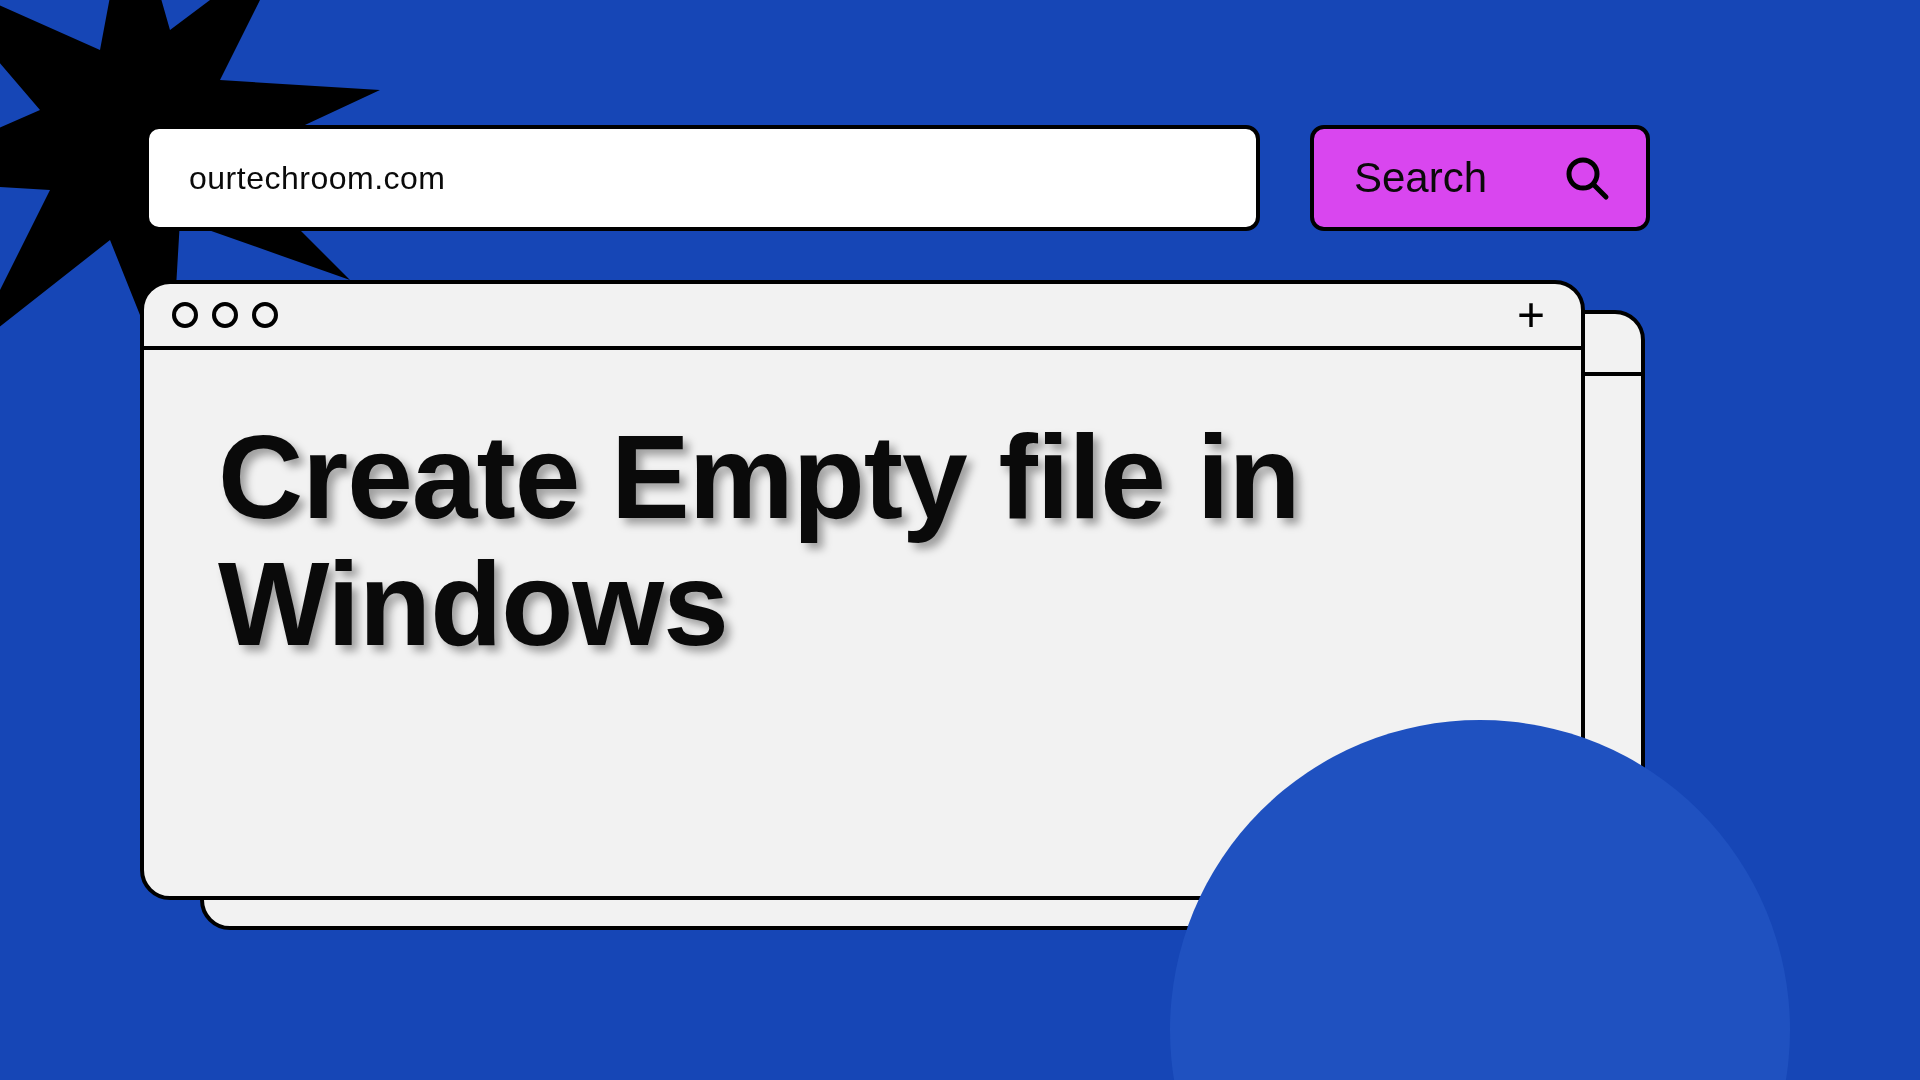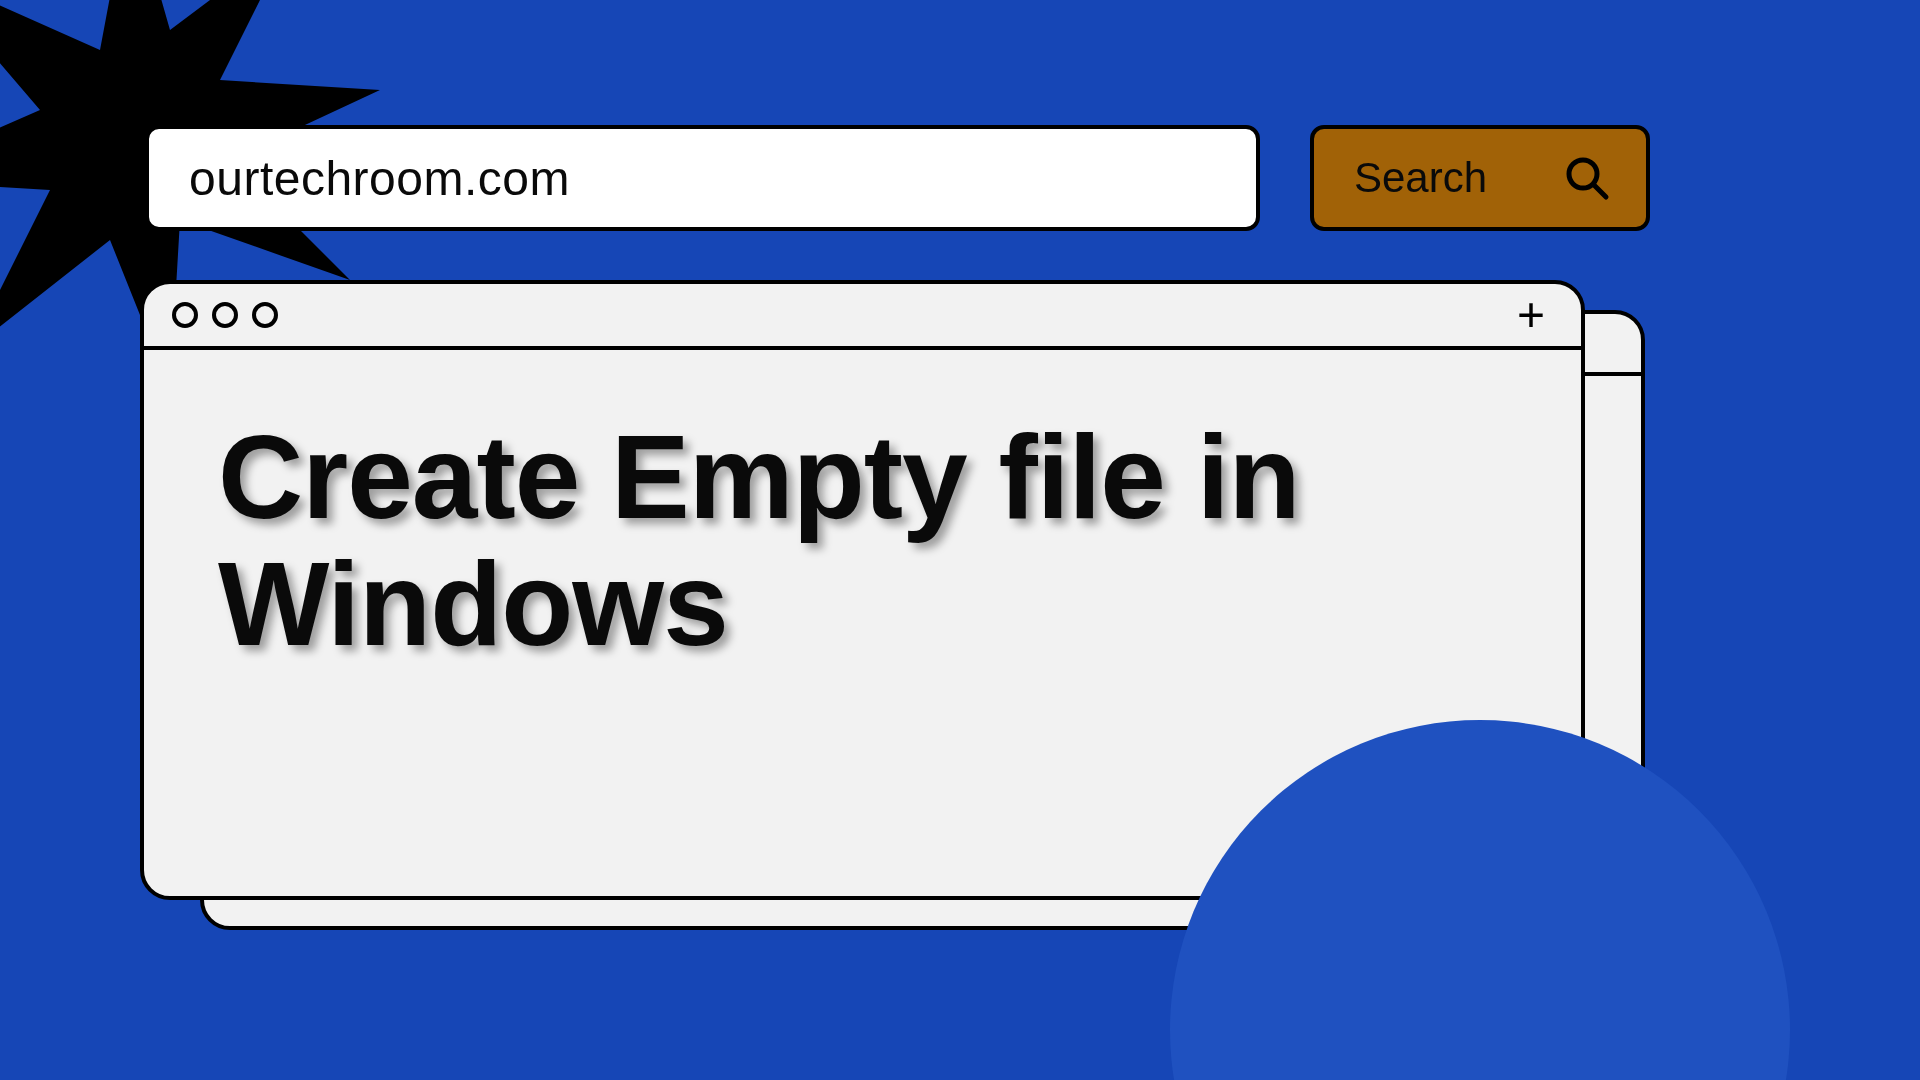--- a/index.html
+++ b/index.html
@@ -41,35 +41,35 @@
     height: 106px;
     background: #fff;
     border: 4px solid #000;
     border-radius: 14px;
     display: flex;
     align-items: center;
     padding-left: 40px;
     z-index: 2;
   }
   .address-bar .url {
-    font-size: 48px;
+    font-size: 32px;
     color: #0a0a0a;
     font-weight: 400;
     letter-spacing: 0.5px;
     font-family: "Segoe UI", Arial, sans-serif;
   }
 
   
   .search-bar {
     position: absolute;
     top: 125px;
     left: 1310px;
     width: 340px;
     height: 106px;
-    background: #a16207;
+    background: #d946ef;
     border: 4px solid #000;
     border-radius: 14px;
     display: flex;
     align-items: center;
     justify-content: space-between;
     padding: 0 36px 0 40px;
     z-index: 2;
   }
   .search-bar .label {
     font-size: 42px;

